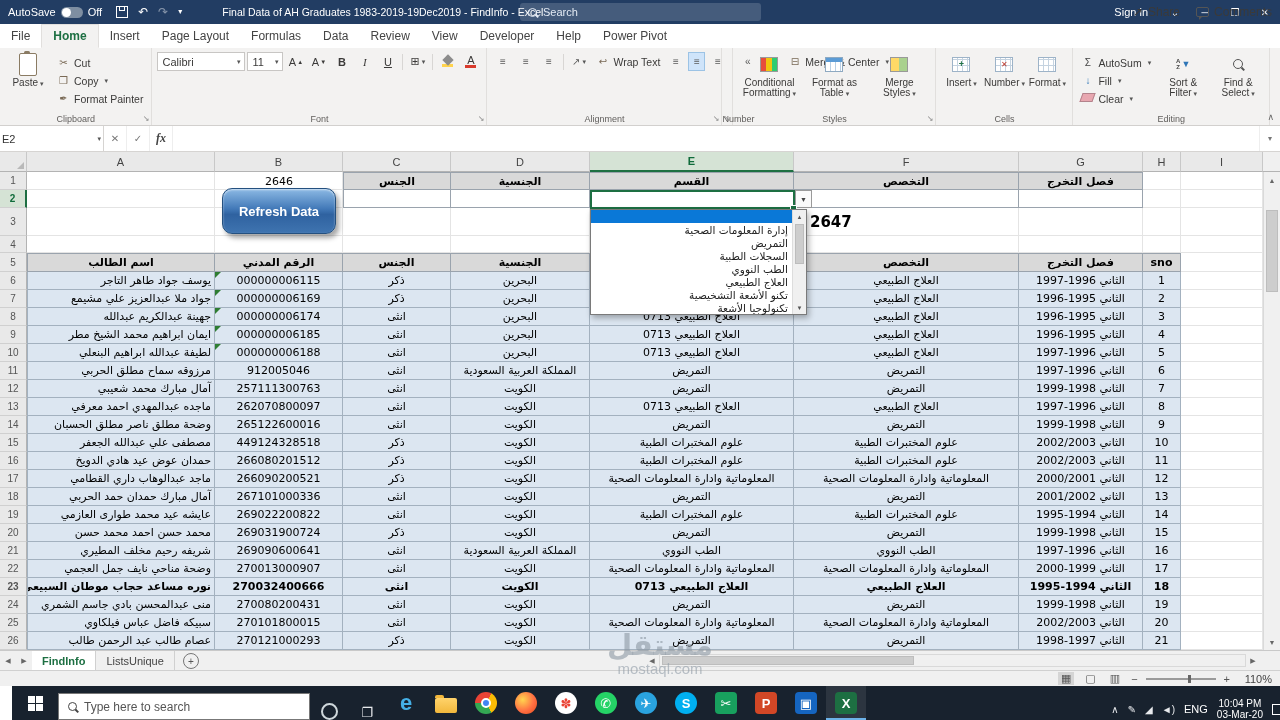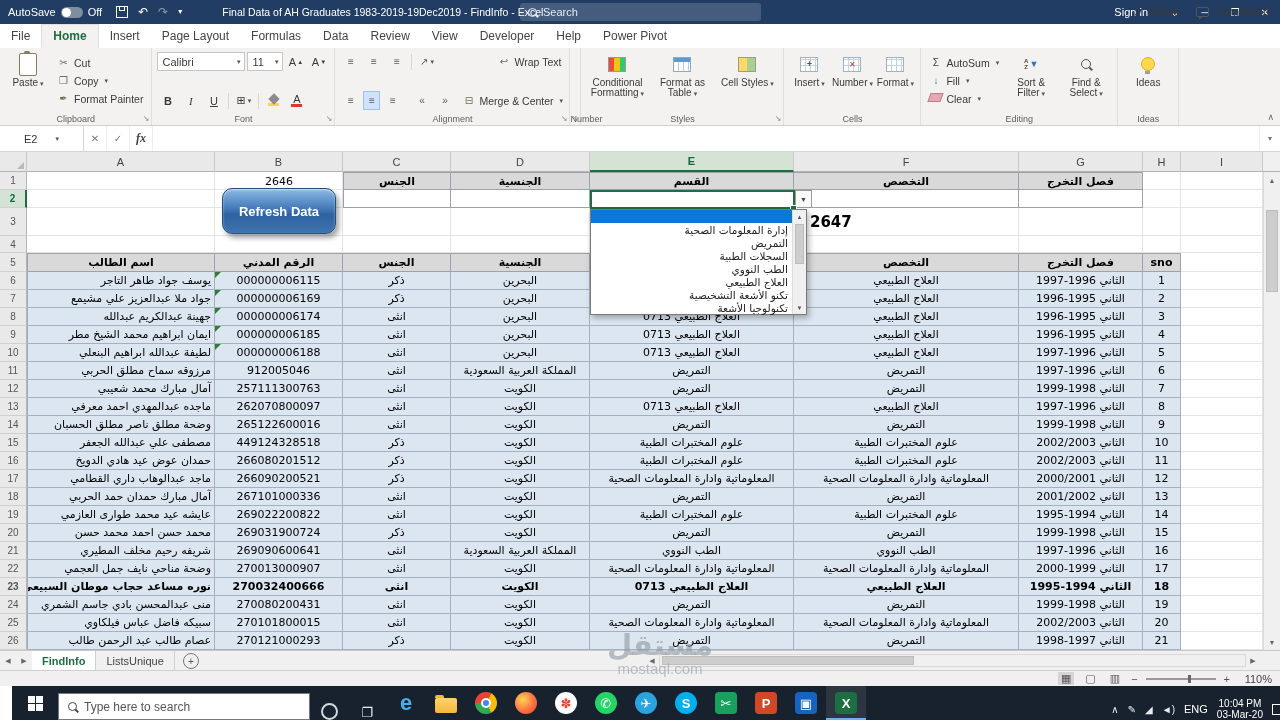--- a/index.html
+++ b/index.html
@@ -42,21 +42,21 @@
   .bb{display:flex;flex-direction:column;align-items:center;gap:3px;padding-top:2px;font-size:10px;text-align:center;}
   .bb .bic{height:22px;display:flex;align-items:center;justify-content:center;}
   .bb .blab{line-height:10px;}
   .w62{width:62px;} .w46{width:46px;} .w52{width:52px;} .w50{width:50px;} .w40{width:40px;}
   .car{font-size:7px;color:#555;margin-left:2px;}
   .scol{display:flex;flex-direction:column;gap:1px;padding-top:3px;}
   .sb{display:flex;align-items:center;gap:4px;font-size:10.5px;height:17px;padding:0 3px;white-space:nowrap;}
   .sb .si{width:13px;font-size:10px;color:#7a6a56;text-align:center;}
   .ic-clip{width:16px;height:21px;border:1px solid #8a7b63;border-radius:2px;background:#fff;position:relative;display:inline-block;}
   .ic-clip::before{content:'';position:absolute;top:-3px;left:4px;width:6px;height:3px;background:#8a7b63;border-radius:2px;}
-  .col2{display:flex;flex-direction:column;gap:18px;}
+  .col2{display:flex;flex-direction:row;gap:2px;}
   .frow{display:flex;align-items:center;gap:2px;height:21px;}
   .combo{background:#fff;border:1px solid #c8c6c4;height:19px;display:flex;align-items:center;padding:0 4px;font-size:11px;box-sizing:border-box;}
   .combo .car{margin-left:auto;}
   .fw{width:88px;} .sw{width:36px;} .nw{width:112px;}
   .fbtn{min-width:17px;height:19px;display:flex;align-items:center;justify-content:center;font-size:11px;padding:0 2px;}
   .fbtn.b{font-weight:700;} .fbtn.i{font-style:italic;font-family:"Liberation Serif",serif;} .fbtn.u{text-decoration:underline;}
   .tiny{font-size:6px;margin-left:1px;}
   .vsep{width:1px;height:16px;background:#d8d6d4;margin:0 2px;}
   .cbar{display:flex;flex-direction:column;align-items:center;line-height:9px;}
   .bar{width:11px;height:3px;display:block;}
@@ -78,21 +78,21 @@
   .ic-sort .fun{color:#2e75b6;font-size:9px;}
   .ic-find{width:8px;height:8px;border:1.5px solid #555;border-radius:50%;position:relative;display:inline-block;}
   .ic-find::after{content:'';position:absolute;width:4px;height:1.5px;background:#555;transform:rotate(45deg);right:-3px;bottom:-1px;}
   .ic-erase{width:11px;height:7px;background:#e8a7b0;border:1px solid #b3838c;transform:skewX(-20deg);display:inline-block;}
   .ic-bulb{width:12px;height:12px;border-radius:50%;background:#ffd84d;border:1px solid #d8b21a;position:relative;display:inline-block;}
   .ic-bulb::after{content:'';position:absolute;left:3px;bottom:-4px;width:5px;height:3px;background:#9e9e9e;}
   .collapse{position:absolute;right:6px;bottom:3px;font-size:9px;color:#666;}
   
   .fbar{position:absolute;left:0;top:126px;width:100%;height:26px;background:#fff;border-bottom:1px solid #d6d4d2;
     display:flex;align-items:stretch;font-size:11px;color:#333;box-sizing:border-box;}
-  .namebox{width:84px;border-right:1px solid #d6d4d2;display:flex;align-items:center;padding:0 24px;gap:17px;box-sizing:border-box;}
+  .namebox{width:104px;border-right:1px solid #d6d4d2;display:flex;align-items:center;padding:0 2px;gap:17px;box-sizing:border-box;}
   .namebox .car{margin-left:auto;}
   .fxbtn{width:22px;display:flex;align-items:center;justify-content:center;color:#777;font-size:10px;border-right:1px solid #eee;}
   .fx{font-family:"Liberation Serif",serif;font-style:italic;font-weight:700;color:#444;font-size:12px;}
   .finput{flex:1;display:flex;align-items:center;padding:0 6px;}
   .fexp{width:20px;display:flex;align-items:center;justify-content:center;color:#777;font-size:8px;border-left:1px solid #eee;}
   
   .sheet{position:absolute;left:0;top:152px;width:1280px;height:498px;background:#fff;}
   .colheads{display:flex;height:20px;}
   .chcorner{width:27px;box-sizing:border-box;background:#e9e9e9;border-right:1px solid #c8c8c8;border-bottom:1px solid #b3b3b3;position:relative;}
   .chcorner::after{content:'';position:absolute;right:2px;bottom:2px;border-left:7px solid transparent;border-bottom:7px solid #b9b9b9;}
@@ -365,21 +365,21 @@
       <div class="bb w62">
         <span class="bic">
             <span class="ic-ft"></span>
           </span>
         <span class="blab"><span>Format as Table</span><span class="car">▾</span></span>
       </div>
       <div class="bb w62">
         <span class="bic">
             <span class="ic-cs"></span>
           </span>
-        <span class="blab"><span>Cell Styles</span><span class="car">▾</span></span>
+        <span class="blab"><span>Merge Styles</span><span class="car">▾</span></span>
       </div>
       <span class="glabel">Styles</span>
       <span class="launcher">↘</span>
     </div>
 
     <div class="rgroup">
       <div class="bb w40">
         <span class="bic">
             <span class="mini-grid">
               <span class="plus">+</span>

